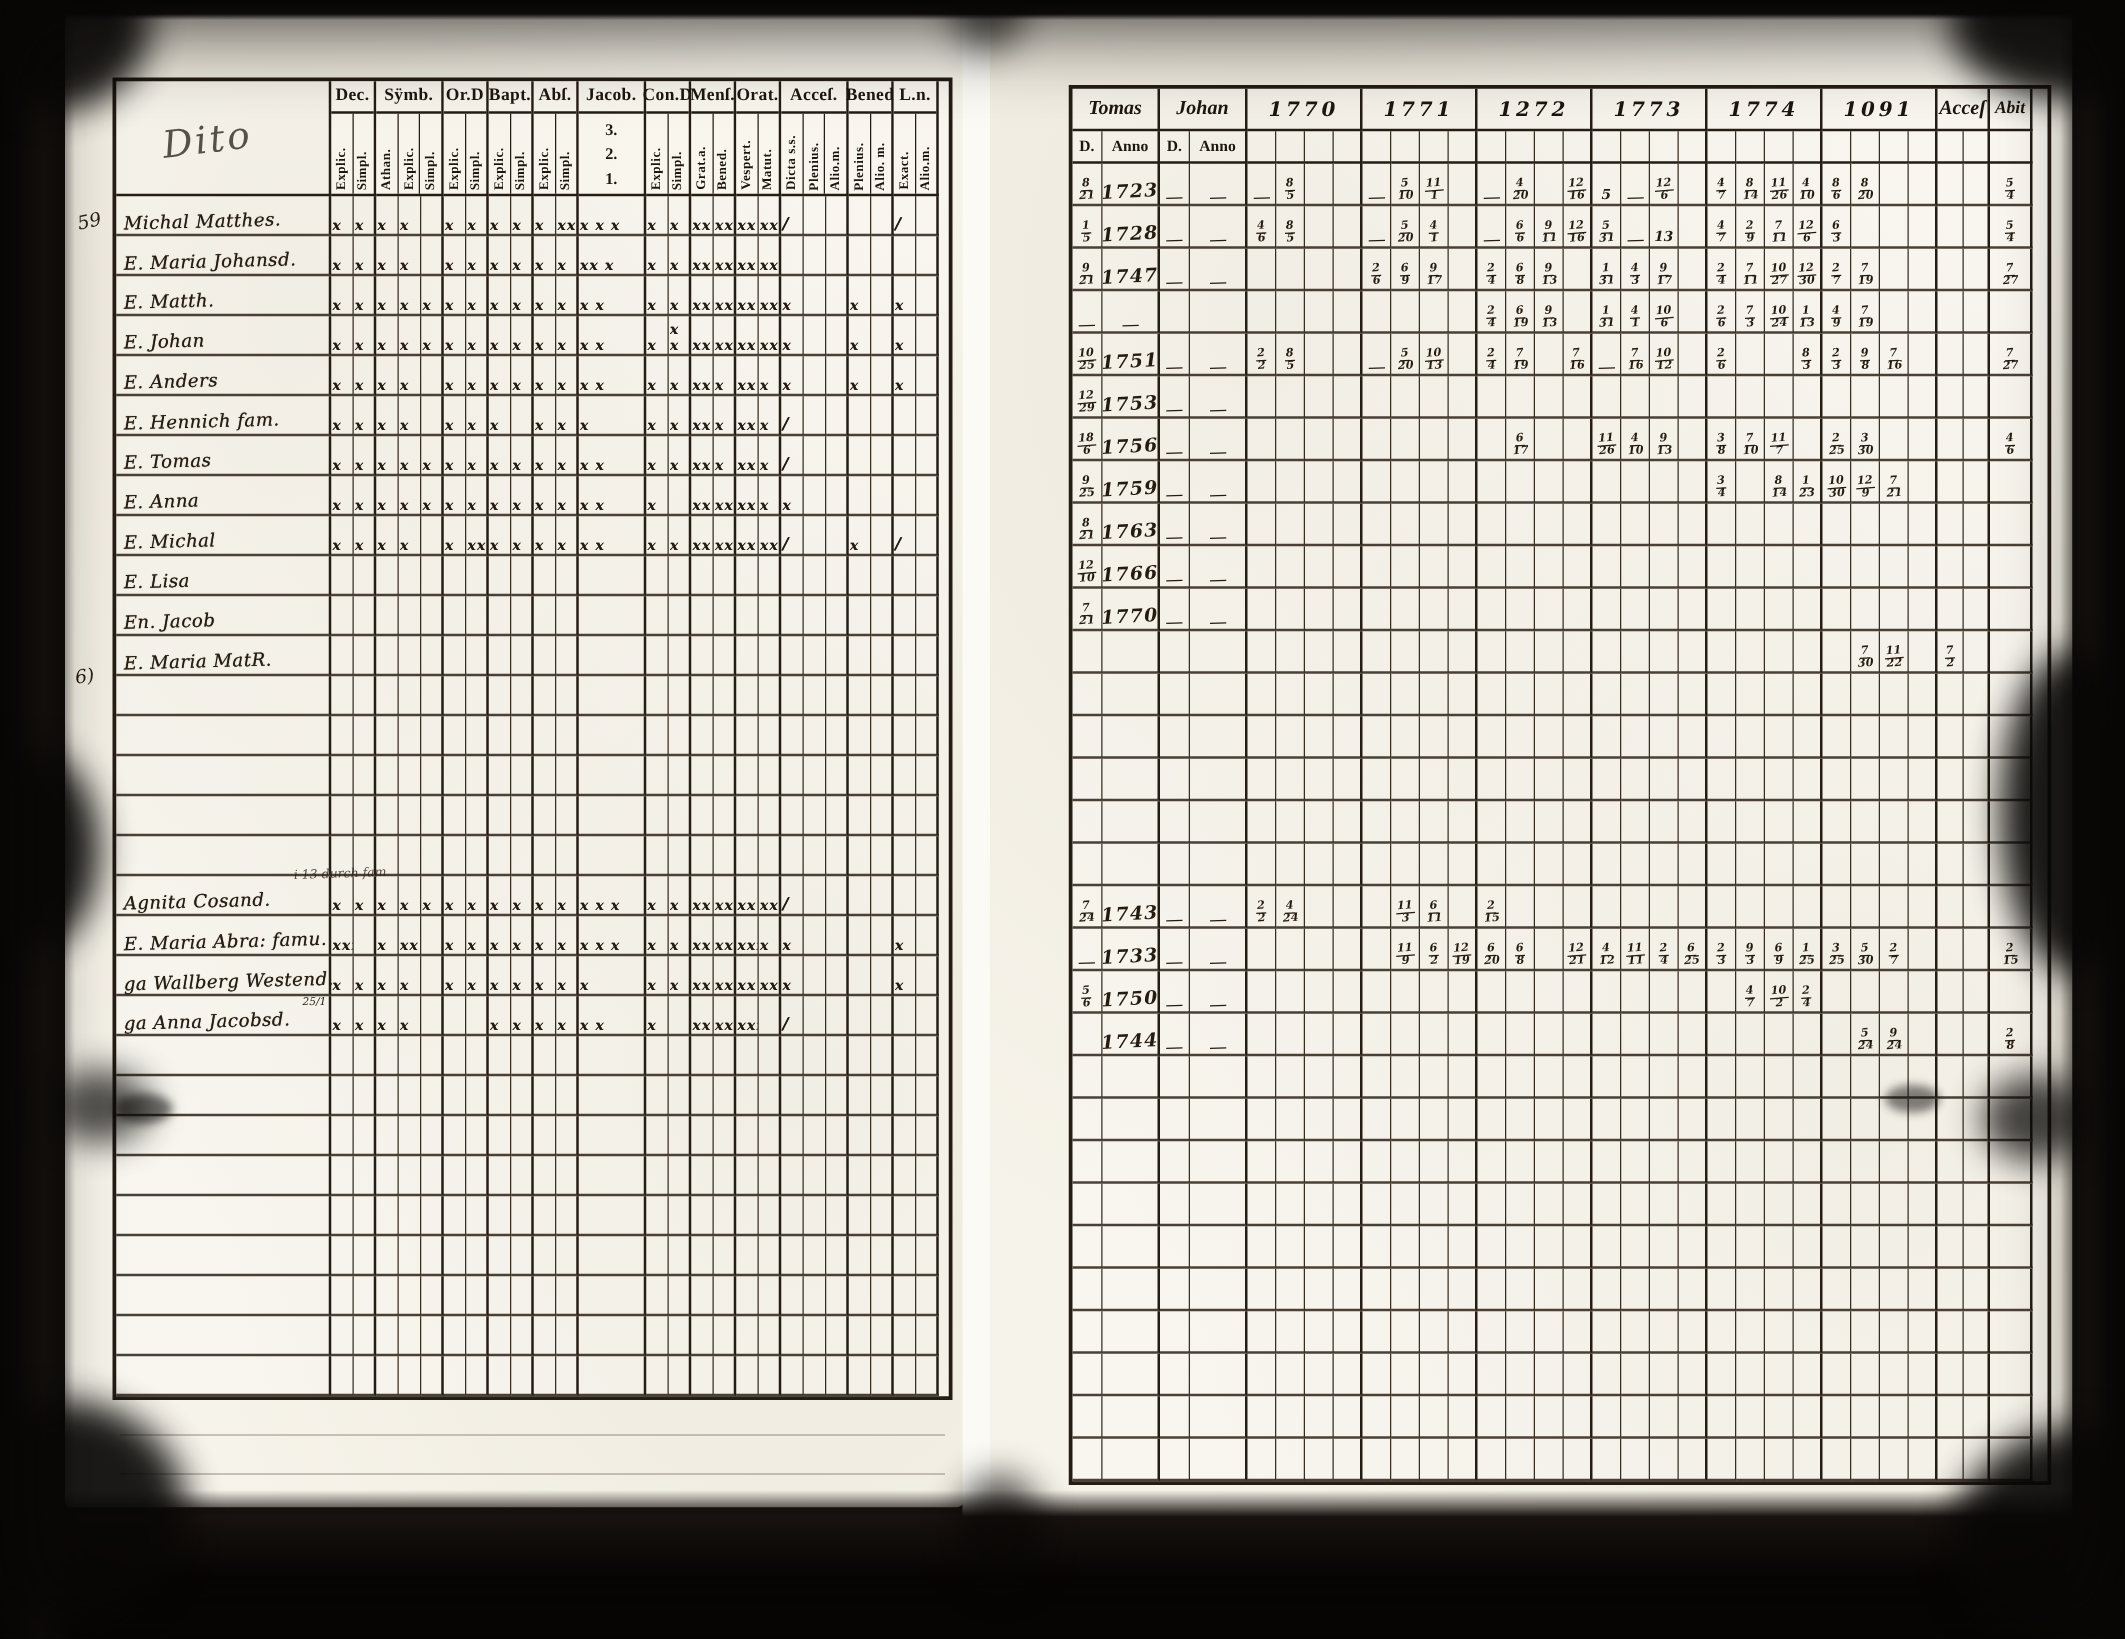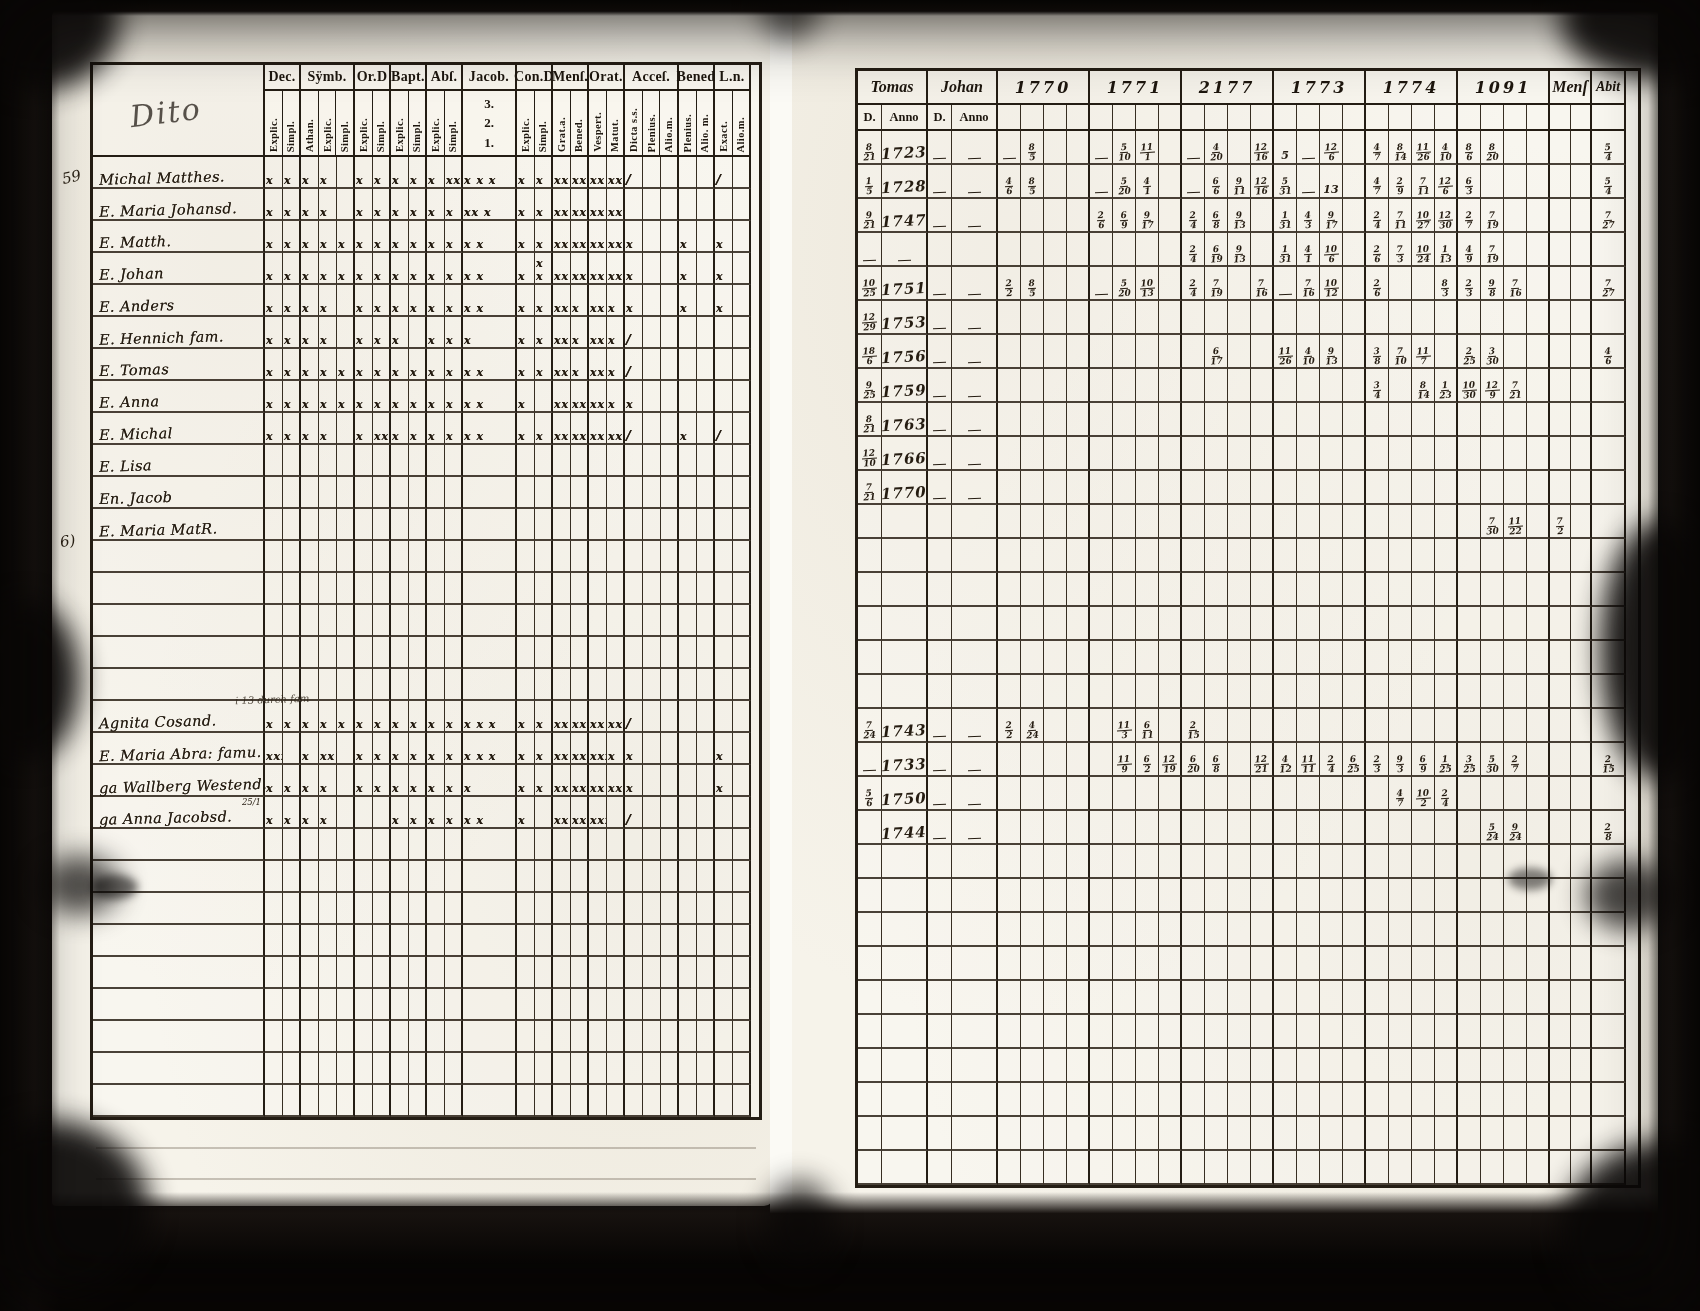--- a/index.html
+++ b/index.html
@@ -1579,25 +1579,25 @@
       </div>
     </div>
   <div class="ruled" style="left:96px;top:1118px;width:660px;height:80px;opacity:.5;"></div>
 
   <div id="right-table" class="tbl ink" style="left:855px;top:68px;width:786px;">
       <div class="row" style="height: 34px;">
         <div class="cell gline phead" style="width: 70px; border-bottom: 2.2px solid rgb(36, 29, 20); display: flex; align-items: center; justify-content: center; font-size: 16px; font-style: italic;">Tomas</div>
         <div class="cell gline phead" style="width: 70px; border-bottom: 2.2px solid rgb(36, 29, 20); display: flex; align-items: center; justify-content: center; font-size: 16px; font-style: italic;">Johan</div>
         <div class="cell gline phead" style="width: 92px; border-bottom: 2.2px solid rgb(36, 29, 20); display: flex; align-items: center; justify-content: center; font-size: 16px; font-style: italic; letter-spacing: 3px; font-family: &quot;DejaVu Serif&quot;, serif;">1770</div>
         <div class="cell gline phead" style="width: 92px; border-bottom: 2.2px solid rgb(36, 29, 20); display: flex; align-items: center; justify-content: center; font-size: 16px; font-style: italic; letter-spacing: 3px; font-family: &quot;DejaVu Serif&quot;, serif;">1771</div>
-        <div class="cell gline phead" style="width: 92px; border-bottom: 2.2px solid rgb(36, 29, 20); display: flex; align-items: center; justify-content: center; font-size: 16px; font-style: italic; letter-spacing: 3px; font-family: &quot;DejaVu Serif&quot;, serif;">2177</div>
+        <div class="cell gline phead" style="width: 92px; border-bottom: 2.2px solid rgb(36, 29, 20); display: flex; align-items: center; justify-content: center; font-size: 16px; font-style: italic; letter-spacing: 3px; font-family: &quot;DejaVu Serif&quot;, serif;">1272</div>
         <div class="cell gline phead" style="width: 92px; border-bottom: 2.2px solid rgb(36, 29, 20); display: flex; align-items: center; justify-content: center; font-size: 16px; font-style: italic; letter-spacing: 3px; font-family: &quot;DejaVu Serif&quot;, serif;">1773</div>
         <div class="cell gline phead" style="width: 92px; border-bottom: 2.2px solid rgb(36, 29, 20); display: flex; align-items: center; justify-content: center; font-size: 16px; font-style: italic; letter-spacing: 3px; font-family: &quot;DejaVu Serif&quot;, serif;">1774</div>
         <div class="cell gline phead" style="width: 92px; border-bottom: 2.2px solid rgb(36, 29, 20); display: flex; align-items: center; justify-content: center; font-size: 16px; font-style: italic; letter-spacing: 3px; font-family: &quot;DejaVu Serif&quot;, serif;">1091</div>
-        <div class="cell gline phead" style="width: 42px; border-bottom: 2.2px solid rgb(36, 29, 20); display: flex; align-items: center; justify-content: center; font-size: 16px; font-style: italic;">Menſ</div>
+        <div class="cell gline phead" style="width: 42px; border-bottom: 2.2px solid rgb(36, 29, 20); display: flex; align-items: center; justify-content: center; font-size: 16px; font-style: italic;">Acceſ</div>
         <div class="cell gline phead" style="width: 34px; border-bottom: 2.2px solid rgb(36, 29, 20); display: flex; align-items: center; justify-content: center; font-size: 14px; font-style: italic;">Abit</div>
       </div>
       <div class="row" style="height: 26px;">
         <div class="cell phead" style="width: 24px; border-bottom: 2.4px solid rgb(36, 29, 20); display: flex; align-items: center; justify-content: center; font-size: 12.5px;">D.</div>
         <div class="cell phead gline" style="width: 46px; border-bottom: 2.4px solid rgb(36, 29, 20); display: flex; align-items: center; justify-content: center; font-size: 12.5px;">Anno</div>
         <div class="cell phead" style="width: 24px; border-bottom: 2.4px solid rgb(36, 29, 20); display: flex; align-items: center; justify-content: center; font-size: 12.5px;">D.</div>
         <div class="cell phead gline" style="width: 46px; border-bottom: 2.4px solid rgb(36, 29, 20); display: flex; align-items: center; justify-content: center; font-size: 12.5px;">Anno</div>
         <div class="cell phead" style="width: 23px; border-bottom: 2.4px solid rgb(36, 29, 20); display: flex; align-items: center; justify-content: center; font-size: 12.5px;"></div>
         <div class="cell phead" style="width: 23px; border-bottom: 2.4px solid rgb(36, 29, 20); display: flex; align-items: center; justify-content: center; font-size: 12.5px;"></div>
         <div class="cell phead" style="width: 23px; border-bottom: 2.4px solid rgb(36, 29, 20); display: flex; align-items: center; justify-content: center; font-size: 12.5px;"></div>

